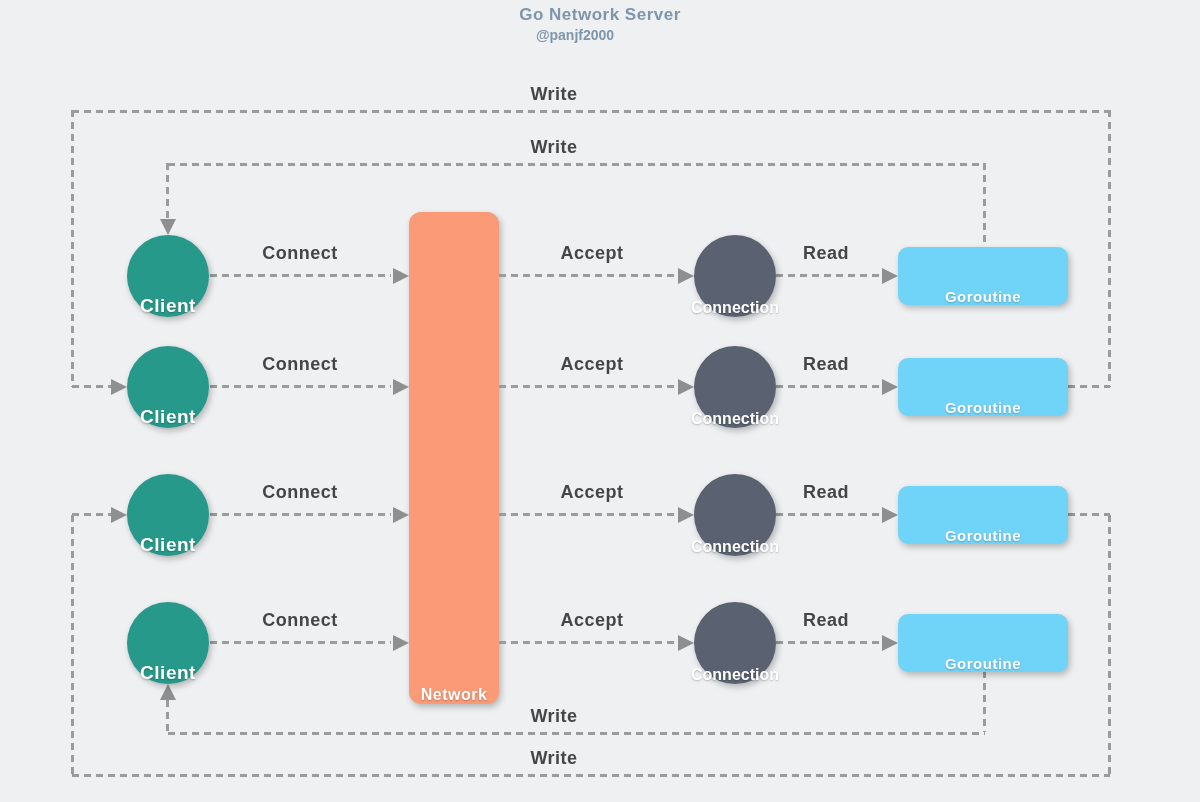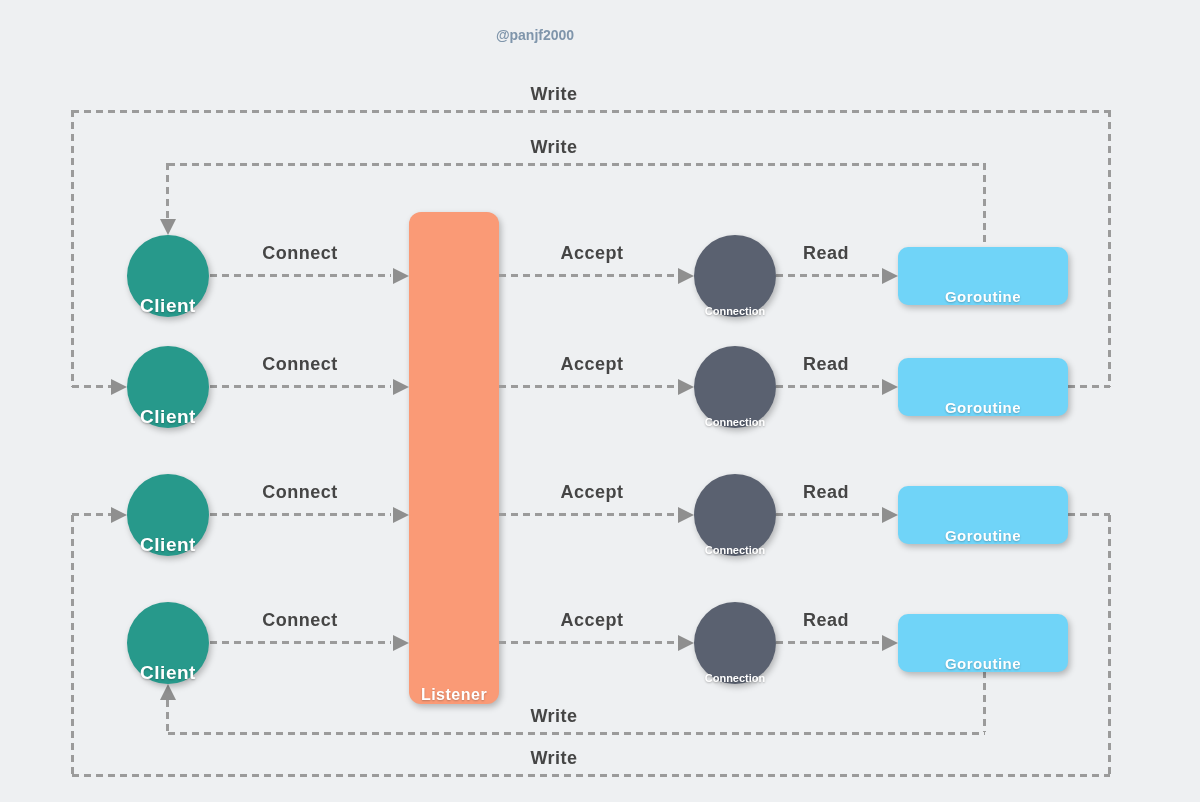--- a/index.html
+++ b/index.html
@@ -8,52 +8,53 @@
     --title:#7f95ab; --node_text:#ffffff;
   }
   html,body{margin:0;padding:0;}
   .canvas{
     position:relative; width:1200px; height:802px; background:var(--background);
     font-family:"Liberation Sans",sans-serif; font-weight:bold; overflow:hidden;
   }
   .title{position:absolute; left:0; top:5px; width:1200px; text-align:center;
     color:var(--title); font-size:17px; letter-spacing:.5px;}
   .subtitle{position:absolute; left:0; top:27px; width:1070px; text-align:center;
-    color:var(--title); font-size:14px;}
+    color:var(--title); font-size:14px;padding-left:40px;}
   .hline{position:absolute; height:3px;
     background:repeating-linear-gradient(90deg, var(--line) 0 7px, transparent 7px 12px);}
   .vline{position:absolute; width:3px;
     background:repeating-linear-gradient(180deg, var(--line) 0 7px, transparent 7px 12px);}
   .ar{position:absolute; width:0; height:0;
     border-top:8px solid transparent; border-bottom:8px solid transparent;
     border-left:16px solid var(--arrow);}
   .ad{position:absolute; width:0; height:0;
     border-left:8px solid transparent; border-right:8px solid transparent;
     border-top:16px solid var(--arrow);}
   .au{position:absolute; width:0; height:0;
     border-left:8px solid transparent; border-right:8px solid transparent;
     border-bottom:16px solid var(--arrow);}
   .node{position:absolute; display:flex; align-items:flex-end; justify-content:center;
     color:var(--node_text); text-shadow:0 1px 2px rgba(0,0,0,.25);
     box-shadow:2px 3px 6px rgba(0,0,0,.25);}
   .circle{width:82px; height:82px; border-radius:50%;}
   .client{left:127px; background:var(--client); font-size:19px; letter-spacing:.5px;}
-  .connection{left:694px; background:var(--connection); font-size:11px;}
+  .connection{left:694px; background:var(--connection); font-size:16px;}
   .listener{left:409px; top:212px; width:90px; height:492px; border-radius:12px;
     background:var(--listener); font-size:16px; letter-spacing:.5px;}
   .goroutine{left:898px; width:170px; height:58px; border-radius:10px;
     background:var(--goroutine); font-size:15px; letter-spacing:.5px;}
   .elabel{position:absolute; width:200px; text-align:center; color:var(--label);
     font-size:18px; letter-spacing:.5px;}
 </style>
 </head>
 <body>
 
 <div class="canvas">
 
+  <div class="title">Go Network Server</div>
   <div class="subtitle">@panjf2000</div>
 
   <div class="hline" style="left:72px;top:110px;width:1038px"></div>
   <div class="vline" style="left:1108px;top:110px;width:3px;height:277px"></div>
   <div class="hline" style="left:1068px;top:385px;width:42px"></div>
   <div class="vline" style="left:71px;top:110px;height:277px"></div>
   <div class="hline" style="left:72px;top:385px;width:39px"></div>
   <div class="ar" style="left:111px;top:379px"></div>
   <div class="elabel" style="left:454px;top:84px">Write</div>
 
@@ -71,21 +72,21 @@
 
   <div class="hline" style="left:72px;top:774px;width:1038px"></div>
   <div class="vline" style="left:1108px;top:515px;height:259px"></div>
   <div class="hline" style="left:1068px;top:513px;width:42px"></div>
   <div class="vline" style="left:71px;top:515px;height:259px"></div>
   <div class="hline" style="left:72px;top:513px;width:39px"></div>
   <div class="ar" style="left:111px;top:507px"></div>
   <div class="elabel" style="left:454px;top:748px">Write</div>
 
   <div class="node listener">
-    <span>Listener</span>
+    <span>Network</span>
   </div>
 
   <div class="hline" style="left:210px;top:274px;width:181px"></div>
   <div class="ar" style="left:393px;top:268px"></div>
   <div class="elabel" style="left:200px;top:243px">Connect</div>
   <div class="hline" style="left:499px;top:274px;width:179px"></div>
   <div class="ar" style="left:678px;top:268px"></div>
   <div class="elabel" style="left:492px;top:243px">Accept</div>
   <div class="hline" style="left:776px;top:274px;width:106px"></div>
   <div class="ar" style="left:882px;top:268px"></div>

